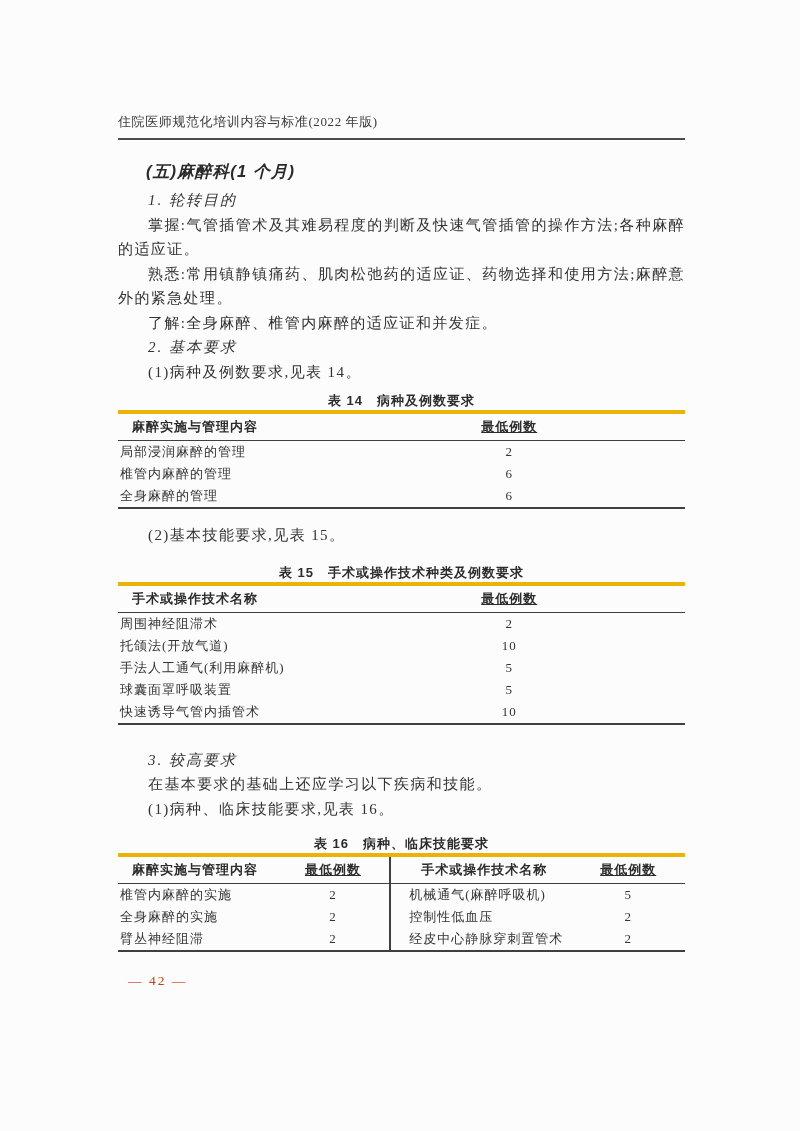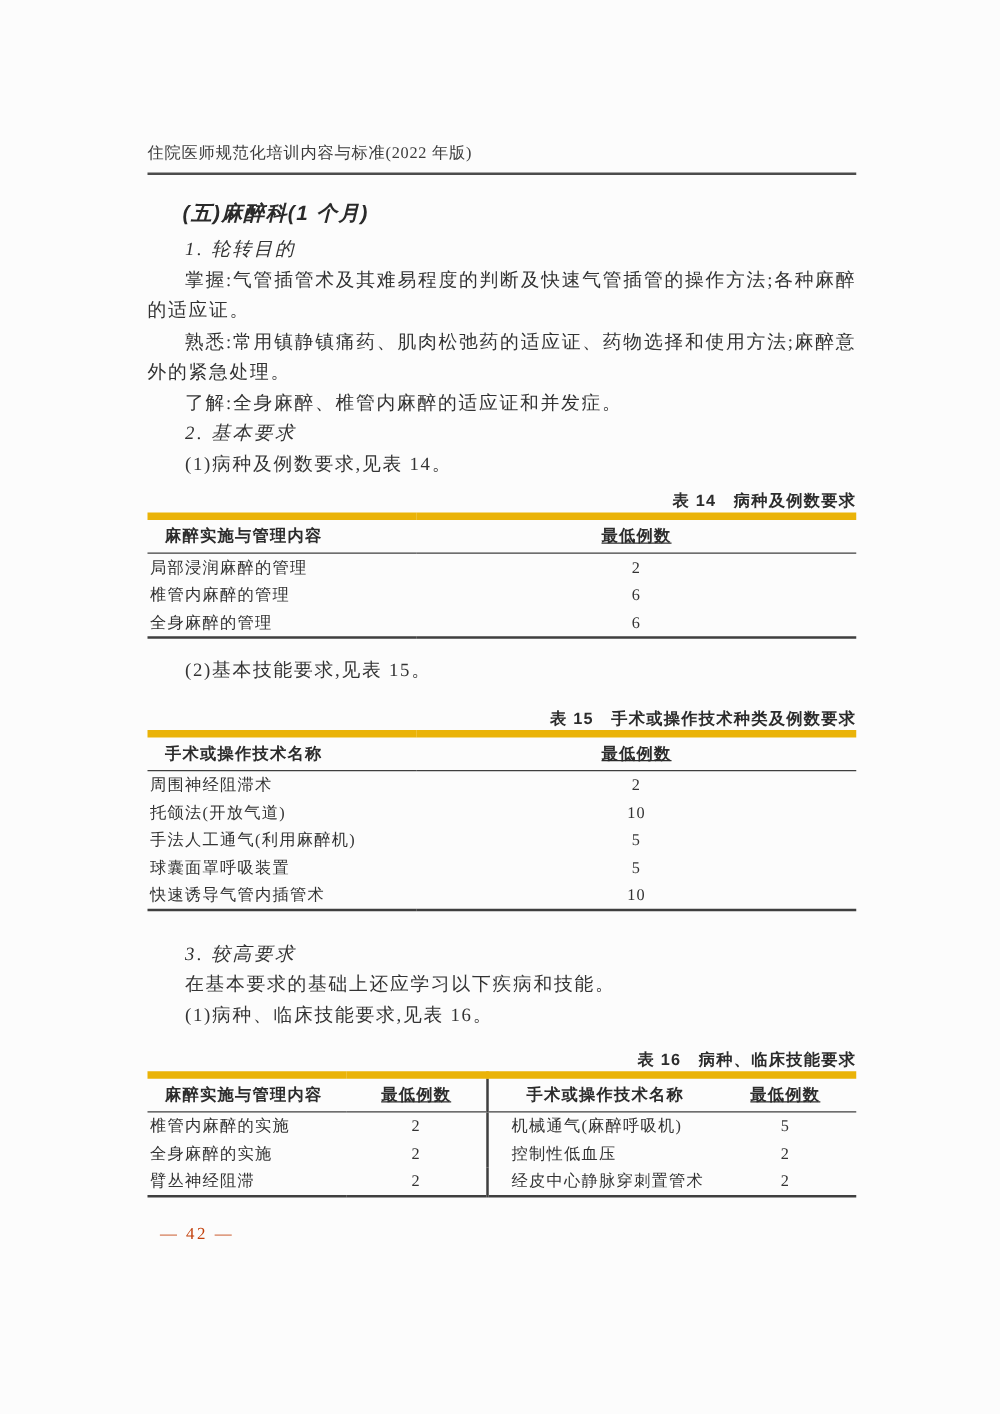--- a/index.html
+++ b/index.html
@@ -55,33 +55,33 @@
   }
   .first-sub { margin-top: 6px; }
 
   
   .tbl-title {
     font-family: "Liberation Sans", "DejaVu Sans", sans-serif;
     font-size: 13px;
     font-weight: bold;
     letter-spacing: 1px;
     line-height: 18px;
-    text-align: right;
+    text-align: center;
     color: #2c2c2c;
   }
   .t14-title { margin-top: 8px; }
   .t15-title { margin-top: 16px; }
   .t16-title { margin-top: 14px; }
 
   
   table.three-line {
     width: 100%;
     border-collapse: collapse;
     table-layout: fixed;
-    border-top: 6px solid #eab308;
+    border-top: 4px solid #eab308;
     border-bottom: 2px solid #3f3f3f;
     font-size: 13px;
     color: #333333;
     letter-spacing: 1px;
     margin: 0;
   }
   table.three-line thead th {
     font-family: "Liberation Sans", "DejaVu Sans", sans-serif;
     font-weight: bold;
     font-size: 13px;

